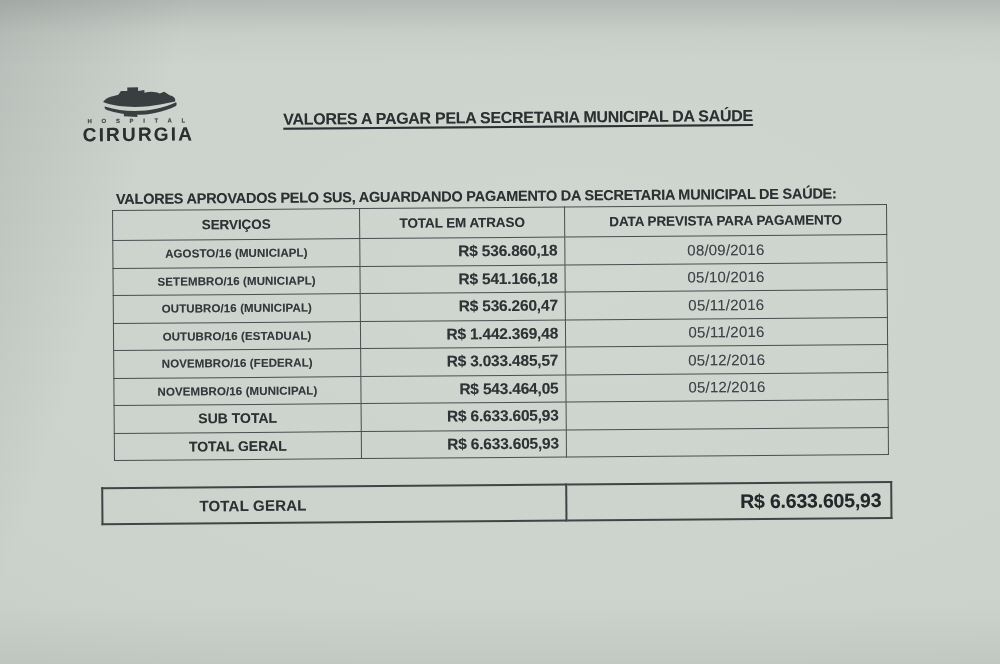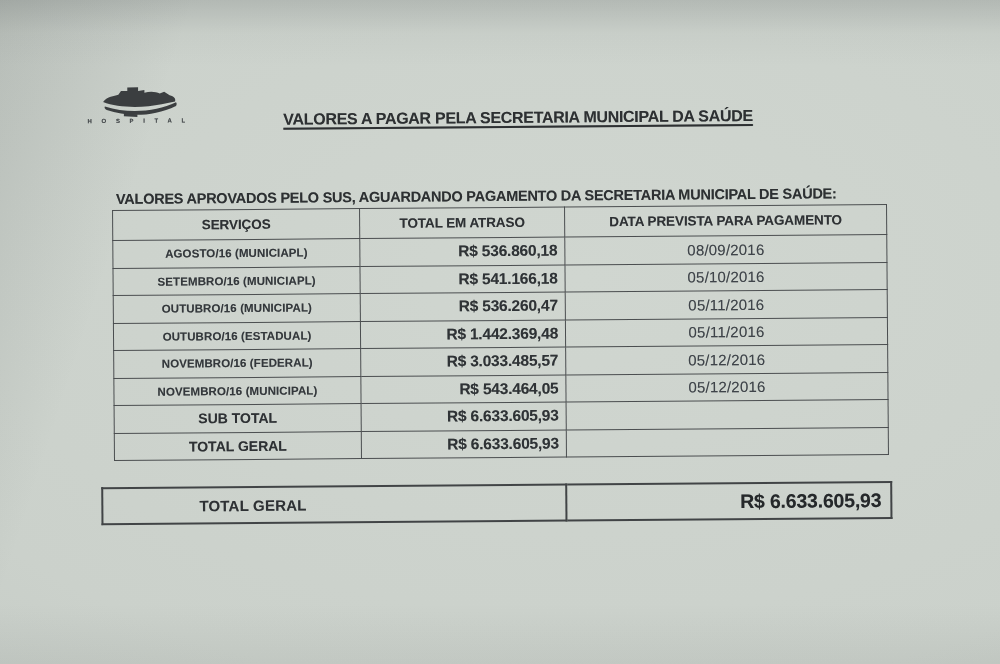--- a/index.html
+++ b/index.html
@@ -74,20 +74,21 @@
 
     <div class="logo">
       <svg width="84" height="36" viewBox="0 0 92 40">
         <g fill="#3b3e40">
           <path d="M7,21 C12,14 19,15 24,13 L27,9 L34,9 L34,5 L46,5 L46,9 L53,8 L53,11 C60,9 66,10 70,12 L75,10 L81,14 C86,15 88,18 87,21 L72,24 C52,28 24,28 7,21 Z"></path>
           <path d="M9,26 C36,35 66,32 88,22 C89,23 89,25 88,26 C62,38 34,38 11,30 C9,29 8,27 9,26 Z"></path>
           <path d="M30,34 L45,35 L45,38 L30,37 Z"></path>
         </g>
       </svg>
       <div class="logo-hospital">H O S P I T A L</div>
+      <div class="logo-name">CIRURGIA</div>
     </div>
 
     <div class="doc-title">VALORES A PAGAR PELA SECRETARIA MUNICIPAL DA SAÚDE</div>
 
     <div class="section-heading">VALORES APROVADOS PELO SUS, AGUARDANDO PAGAMENTO DA SECRETARIA MUNICIPAL DE SAÚDE:</div>
 
     <table class="main">
       <colgroup>
           <col style="width:247px">
           <col style="width:205px">

